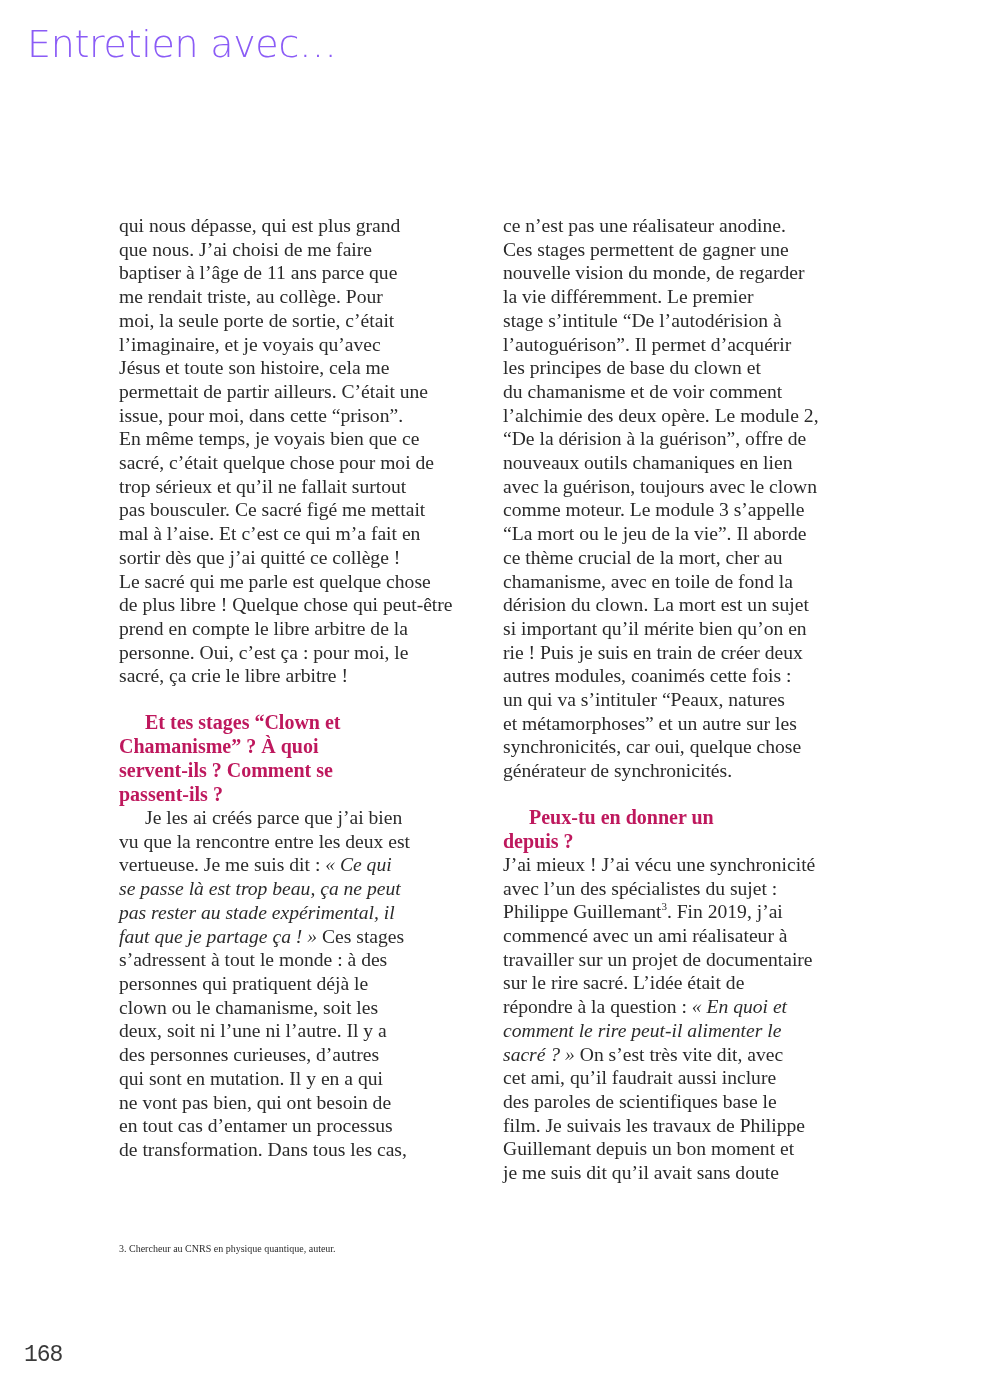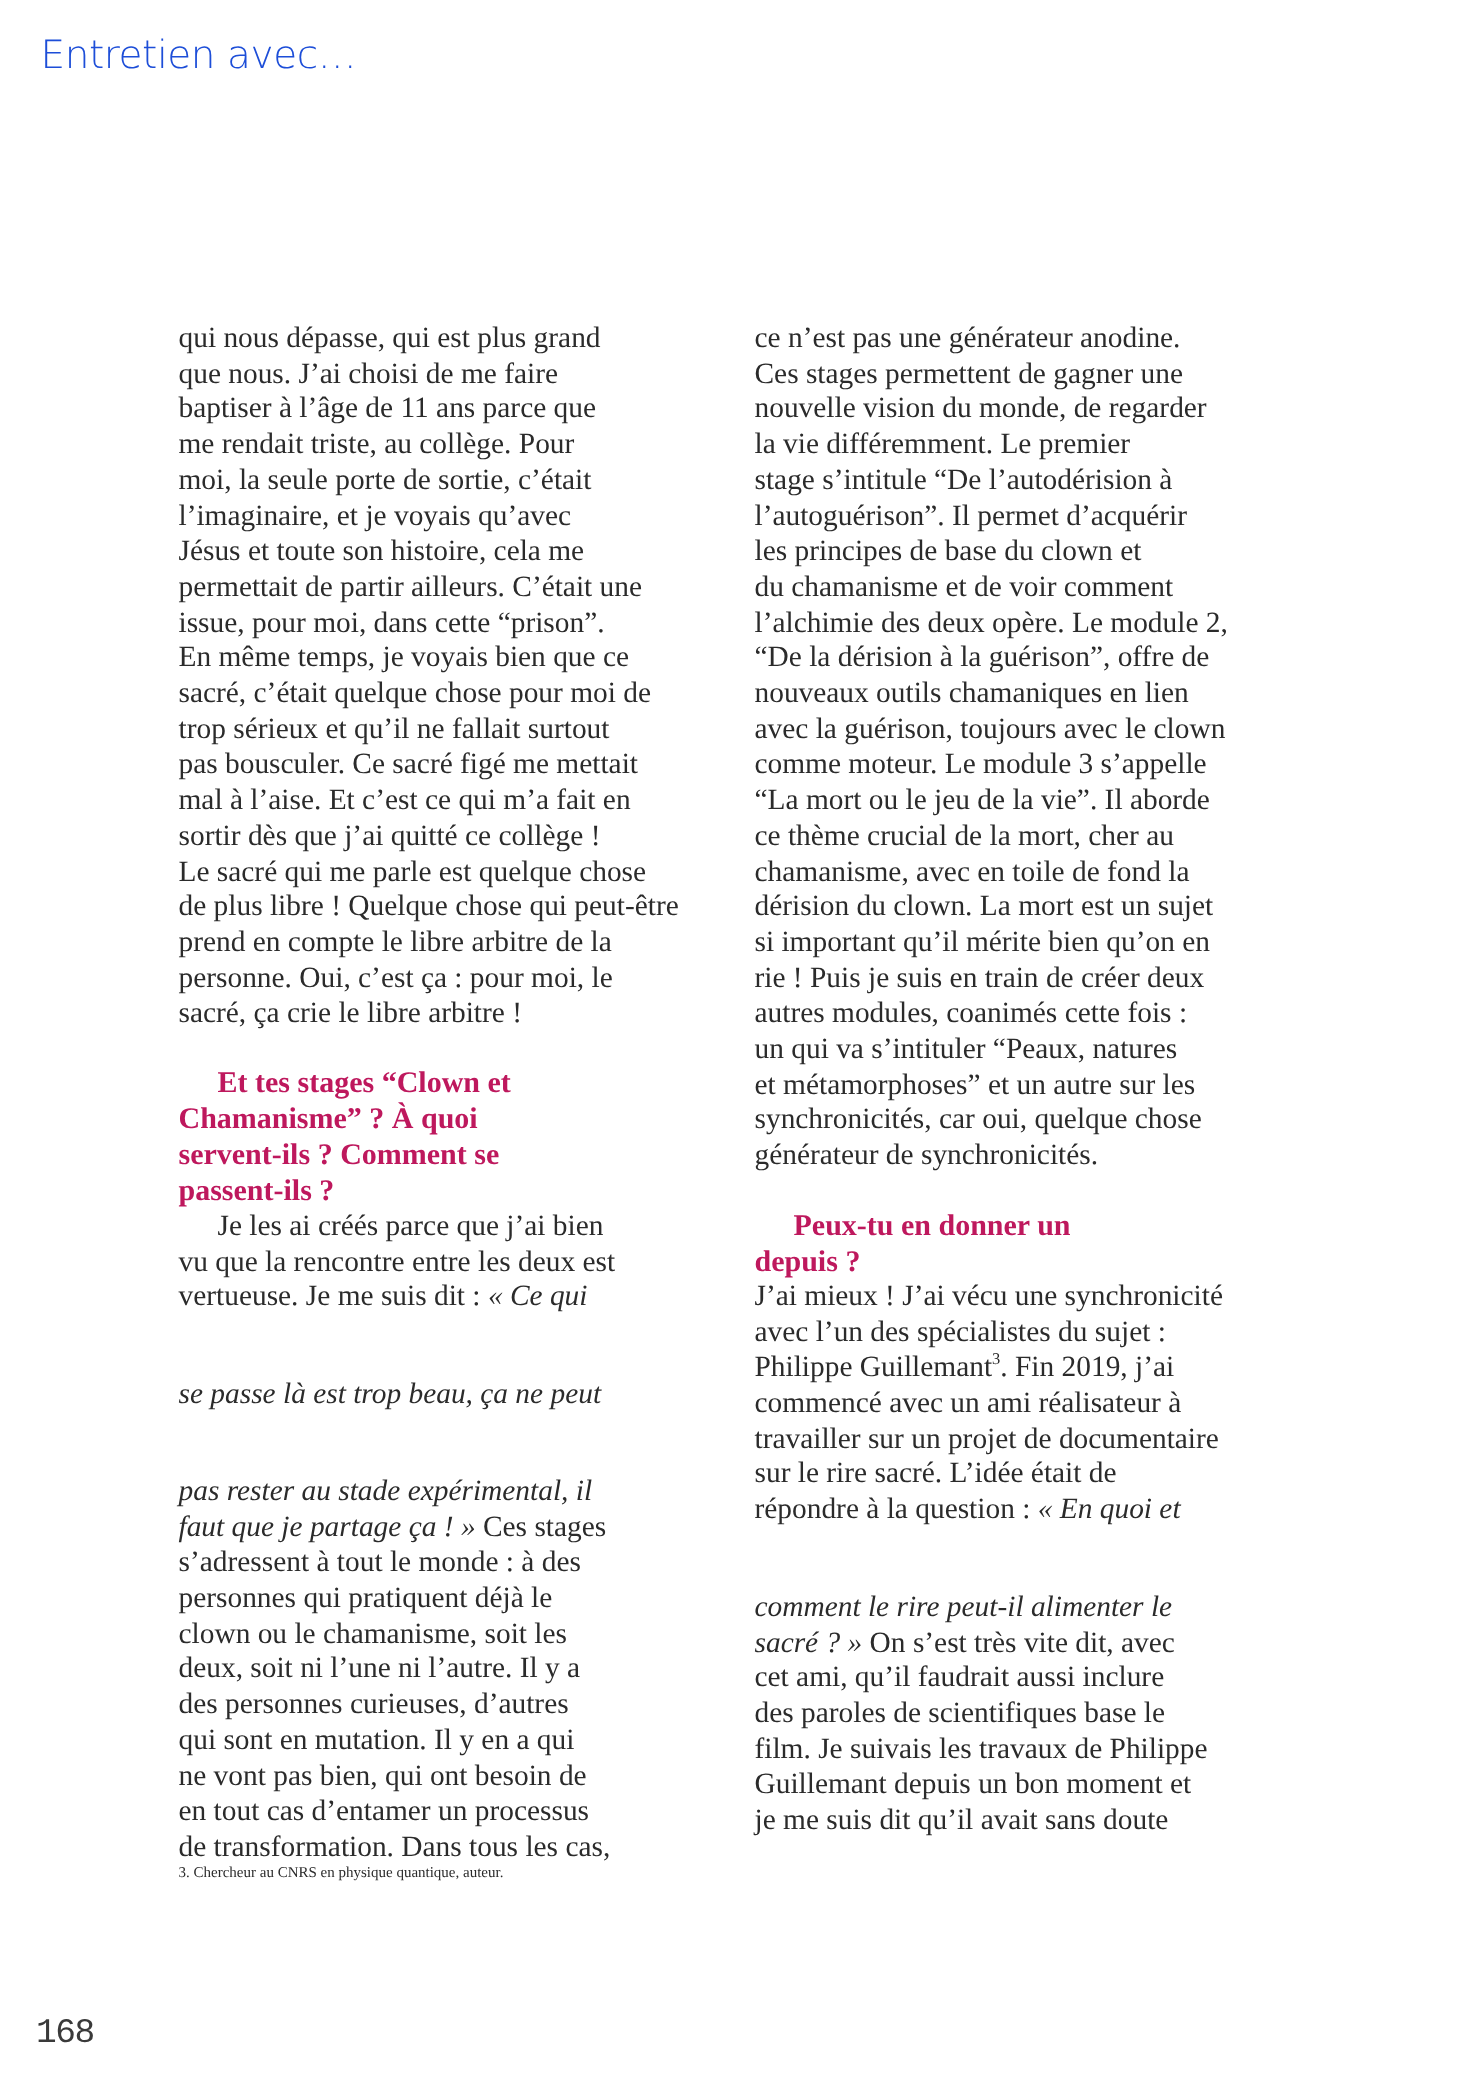--- a/index.html
+++ b/index.html
@@ -1,31 +1,31 @@
 <!DOCTYPE html>
 <html><head>
 <meta charset="utf-8">
 <style>
   html, body { margin: 0; padding: 0; background: #ffffff; }
   body { width: 985px; height: 1400px; position: relative; overflow: hidden; color: #231f20; }
   .running-head {
     position: absolute; left: 27px; top: 22px;
     font-family: "DejaVu Sans", sans-serif; font-weight: 300;
-    font-size: 26px; letter-spacing: -0.3px; color: #1d4ed8;
+    font-size: 38px; letter-spacing: -0.3px; color: #8b5cf6;
   }
   .col {
     position: absolute; top: 214px; width: 380px;
     font-family: "Liberation Serif", "DejaVu Serif", serif;
     font-size: 19.6px; line-height: 23.7px; color: #2b2b2b;
   }
   .col-left { left: 119px; }
   .col-right { left: 503px; }
   .ln { display: block; white-space: nowrap; }
   .ln.indent { padding-left: 26px; }
-  .it { font-style: italic; margin-top: 41px; }
+  .it { font-style: italic; }
   .heading {
     font-family: "Liberation Serif", "DejaVu Serif", serif;
     font-weight: bold; font-size: 20px; line-height: 24px; color: #be185d;
   }
   .heading .ln.indent { padding-left: 26px; }
   .gap-before-h { height: 22px; }
   sup { font-size: 11px; vertical-align: 8px; line-height: 0; }
   .footnote {
     position: absolute; left: 119px; top: 1243px;
     font-family: Liberation Serif, serif;
@@ -89,21 +89,21 @@
     <span class="ln">des personnes curieuses, d’autres</span>
     <span class="ln">qui sont en mutation. Il y en a qui</span>
     <span class="ln">ne vont pas bien, qui ont besoin de</span>
     <span class="ln">en tout cas d’entamer un processus</span>
     <span class="ln">de transformation. Dans tous les cas,</span>
   </div>
 </div>
 
 <div class="col col-right">
   <div>
-    <span class="ln">ce n’est pas une générateur anodine.</span>
+    <span class="ln">ce n’est pas une réalisateur anodine.</span>
     <span class="ln">Ces stages permettent de gagner une</span>
     <span class="ln">nouvelle vision du monde, de regarder</span>
     <span class="ln">la vie différemment. Le premier</span>
     <span class="ln">stage s’intitule “De l’autodérision à</span>
     <span class="ln">l’autoguérison”. Il permet d’acquérir</span>
     <span class="ln">les principes de base du clown et</span>
     <span class="ln">du chamanisme et de voir comment</span>
     <span class="ln">l’alchimie des deux opère. Le module 2,</span>
     <span class="ln">“De la dérision à la guérison”, offre de</span>
     <span class="ln">nouveaux outils chamaniques en lien</span>

